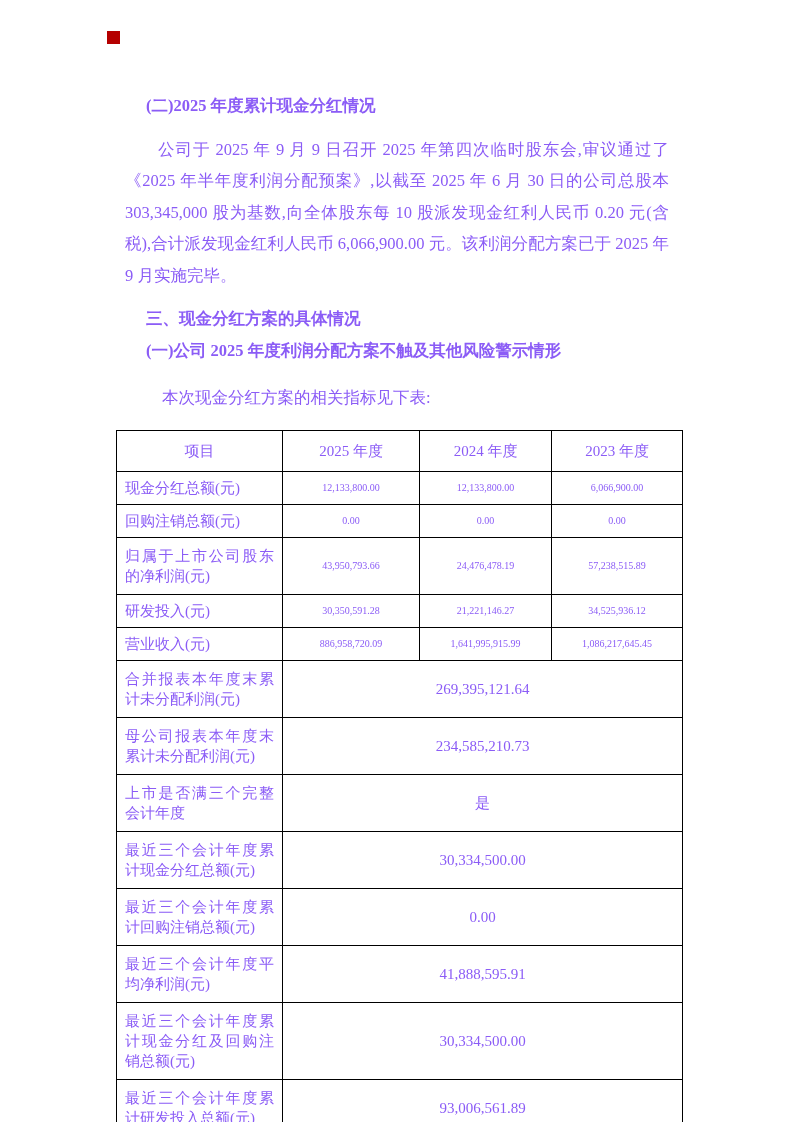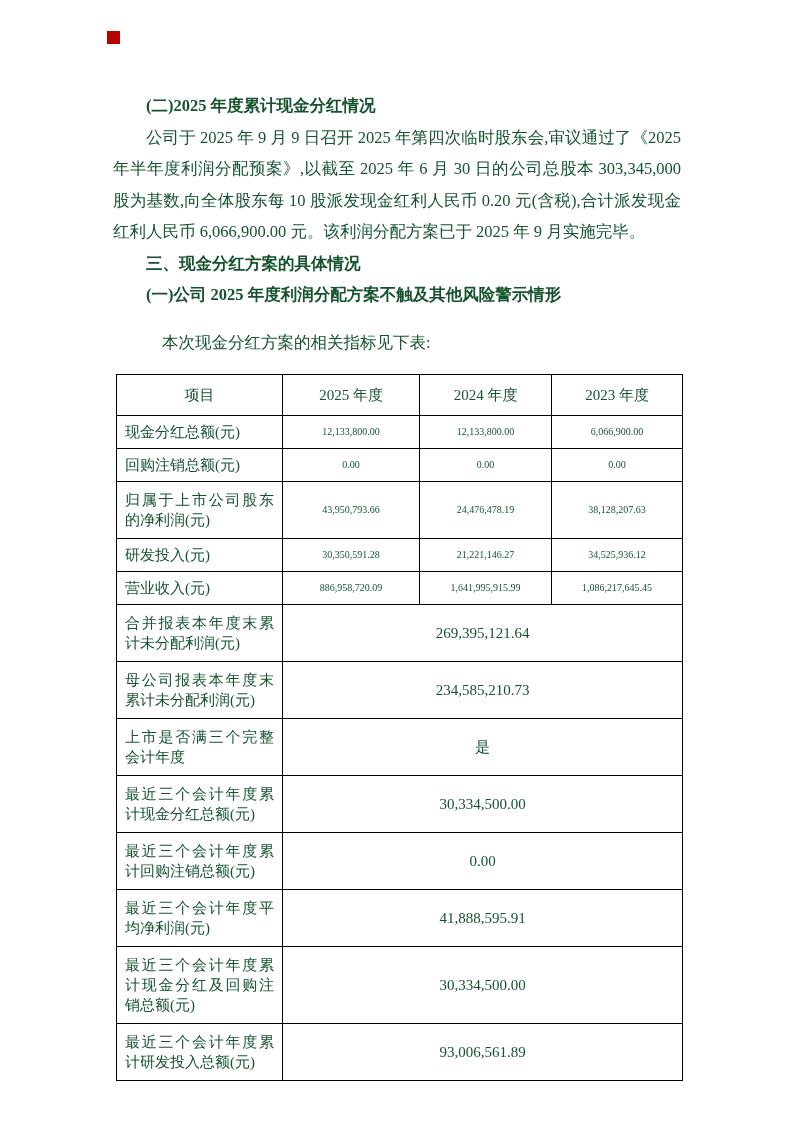--- a/index.html
+++ b/index.html
@@ -5,21 +5,21 @@
   html, body {
     margin: 0;
     padding: 0;
     background: #ffffff;
   }
   .page {
     position: relative;
     width: 793px;
     height: 1122px;
     background: #ffffff;
-    color: #14532d;
+    color: #8b5cf6;
     font-family: "Liberation Serif", "DejaVu Serif", serif;
     overflow: hidden;
   }
   .red-marker {
     position: absolute;
     left: 107px;
     top: 31px;
     width: 13px;
     height: 13px;
     background: #b50000;
@@ -31,21 +31,21 @@
     width: 568px;
     font-size: 16.5px;
     line-height: 31.5px;
   }
   .heading {
     font-weight: bold;
     text-indent: 2em;
     margin: 0;
   }
   .para {
-    margin: 0;
+    margin: 12px;
     text-align: justify;
     text-indent: 2em;
   }
   .table-intro {
     margin: 16px;
     text-indent: 2em;
   }
   table.ind-table {
     margin-top: 6px;
     margin-left: 3px;
@@ -123,21 +123,21 @@
         <tr class="single">
           <td class="lbl">回购注销总额(元)</td>
           <td class="num">0.00</td>
           <td class="num">0.00</td>
           <td class="num">0.00</td>
         </tr>
         <tr>
           <td class="lbl">归属于上市公司股东的净利润(元)</td>
           <td class="num">43,950,793.66</td>
           <td class="num">24,476,478.19</td>
-          <td class="num">38,128,207.63</td>
+          <td class="num">57,238,515.89</td>
         </tr>
         <tr class="single">
           <td class="lbl">研发投入(元)</td>
           <td class="num">30,350,591.28</td>
           <td class="num">21,221,146.27</td>
           <td class="num">34,525,936.12</td>
         </tr>
         <tr class="single">
           <td class="lbl">营业收入(元)</td>
           <td class="num">886,958,720.09</td>

